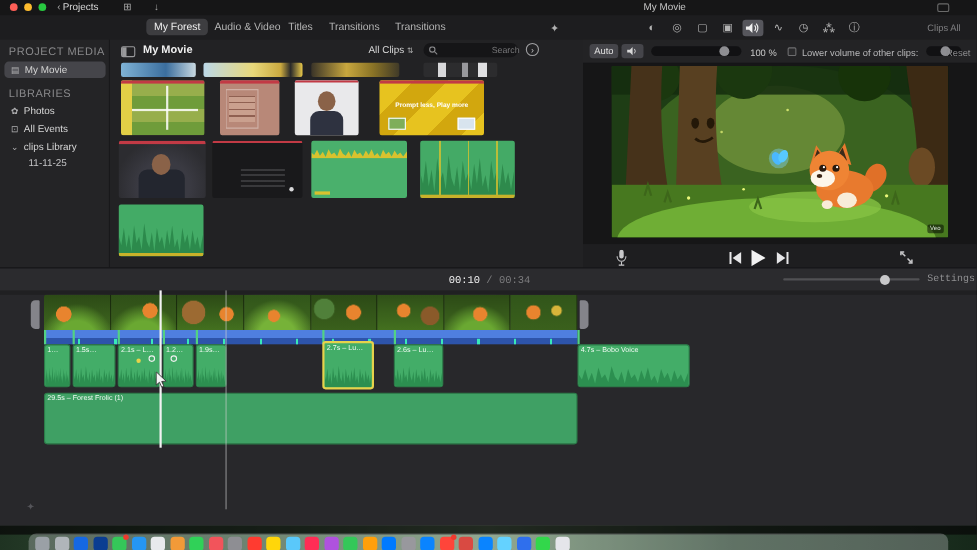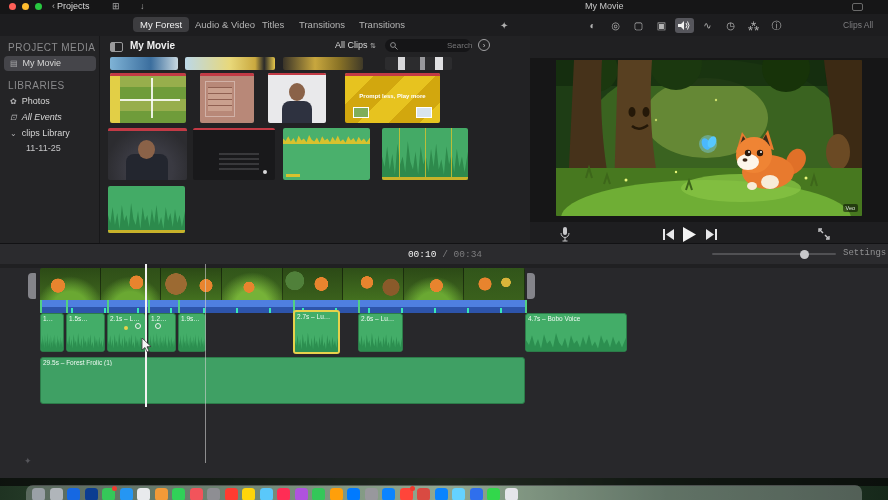--- a/index.html
+++ b/index.html
@@ -151,21 +151,21 @@
     <div class="abs adj-icon" style="left:744px;">⁂</div>
     <div class="abs adj-icon" style="left:767px;">ⓘ</div>
     <div class="abs" id="reset-all">Clips All</div>
   </div>
 
   <div class="abs" id="sidebar">
     <div class="abs side-h" style="top:6px;">PROJECT MEDIA</div>
     <div class="abs side-item sel" style="top:20px;"><span class="g">▤</span><span>My Movie</span></div>
     <div class="abs side-h" style="top:44px;">LIBRARIES</div>
     <div class="abs side-item" style="top:58px;"><span class="g">✿</span><span>Photos</span></div>
-    <div class="abs side-item" style="top:74px;font-style:italic;"><span class="g">⊡</span><span>All Events</span></div>
+    <div class="abs side-item" style="top:74px;"><span class="g">⊡</span><span>All Events</span></div>
     <div class="abs side-item" style="top:90px;"><span class="g">⌄</span><span>clips Library</span></div>
     <div class="abs side-sub" style="left:26px; top:107px;">11-11-25</div>
   </div>
 
   <div class="abs" id="browser">
     <div class="abs" id="pane-toggle"></div>
     <div class="abs" id="browser-title">My Movie</div>
     <div class="abs" id="all-clips"><span>All Clips</span> <span class="ud">⇅</span></div>
     <div class="abs" id="search-box">
       <svg class="abs" style="left:5px; top:3px;" width="8" height="8" viewBox="0 0 8 8">
@@ -225,20 +225,39 @@
       <div class="abs" style="left:0; right:0; top:0; bottom:0; background:repeating-linear-gradient(90deg, rgba(0,0,0,0) 0 17px, #d8c22e 17px 18.5px, rgba(0,0,0,0) 18.5px 26px); opacity:.8;"></div>
       <div class="abs" style="left:0; right:0; bottom:0; height:3px; background:#c8b22a;"></div>
     </div>
 
     <div class="abs thumb" style="left:8px; top:150px; width:77px; height:47px; background:#43ab66;">
       <div class="wavejag" style="height:85%; background:#2c8a4c;"></div>
       <div class="abs" style="left:0; right:0; bottom:0; height:3px; background:#c8b22a;"></div>
     </div>
   </div>
 
+  <div class="abs" id="volrow">
+    <div class="abs pill" style="left:6px; top:4px; width:26px; height:13px; line-height:13px;">Auto</div>
+    <div class="abs pill" style="left:35px; top:4px; width:20px; height:13px;">
+      <svg width="11" height="9" viewBox="0 0 13 11" style="margin:2px auto 0;">
+          <polygon points="0,4 3,4 6,1 6,10 3,7 0,7" fill="#d8d8d8"></polygon>
+          <path d="M8 3 Q10 5.5 8 8" stroke="#d8d8d8" stroke-width="1" fill="none"></path>
+        </svg>
+    </div>
+    <div class="abs slider-track" style="left:62px; top:6px; width:82px;">
+        <div class="knob" style="left:62px;"></div>
+      </div>
+    <div class="abs" id="vol-pct" style="left:152px; top:7px;">100 %</div>
+    <div class="abs" id="lower-check" style="left:186px; top:7px;"></div>
+    <div class="abs" id="lower-label" style="left:199px; top:7px;">Lower volume of other clips:</div>
+    <div class="abs slider-track" style="left:312px; top:6px; width:32px;">
+        <div class="knob" style="left:13px;"></div>
+      </div>
+    <div class="abs" id="vol-reset" style="left:330px; top:7px; left:330px;">Reset</div>
+  </div>
 
   <div class="abs" id="viewer">
     <div class="abs" id="video">
       <svg width="306" height="156" viewBox="0 0 306 156">
         <rect width="306" height="156" fill="#1e3d15"></rect>
         <ellipse cx="160" cy="75" rx="130" ry="75" fill="#6aa332" opacity=".38"></ellipse>
         <ellipse cx="150" cy="58" rx="62" ry="40" fill="#d8e86a" opacity=".28"></ellipse>
         <rect y="0" width="306" height="26" fill="#142c0e" opacity=".85"></rect>
         <circle cx="40" cy="10" r="22" fill="#1b380f"></circle>
           <circle cx="120" cy="4" r="26" fill="#1b380f"></circle>

